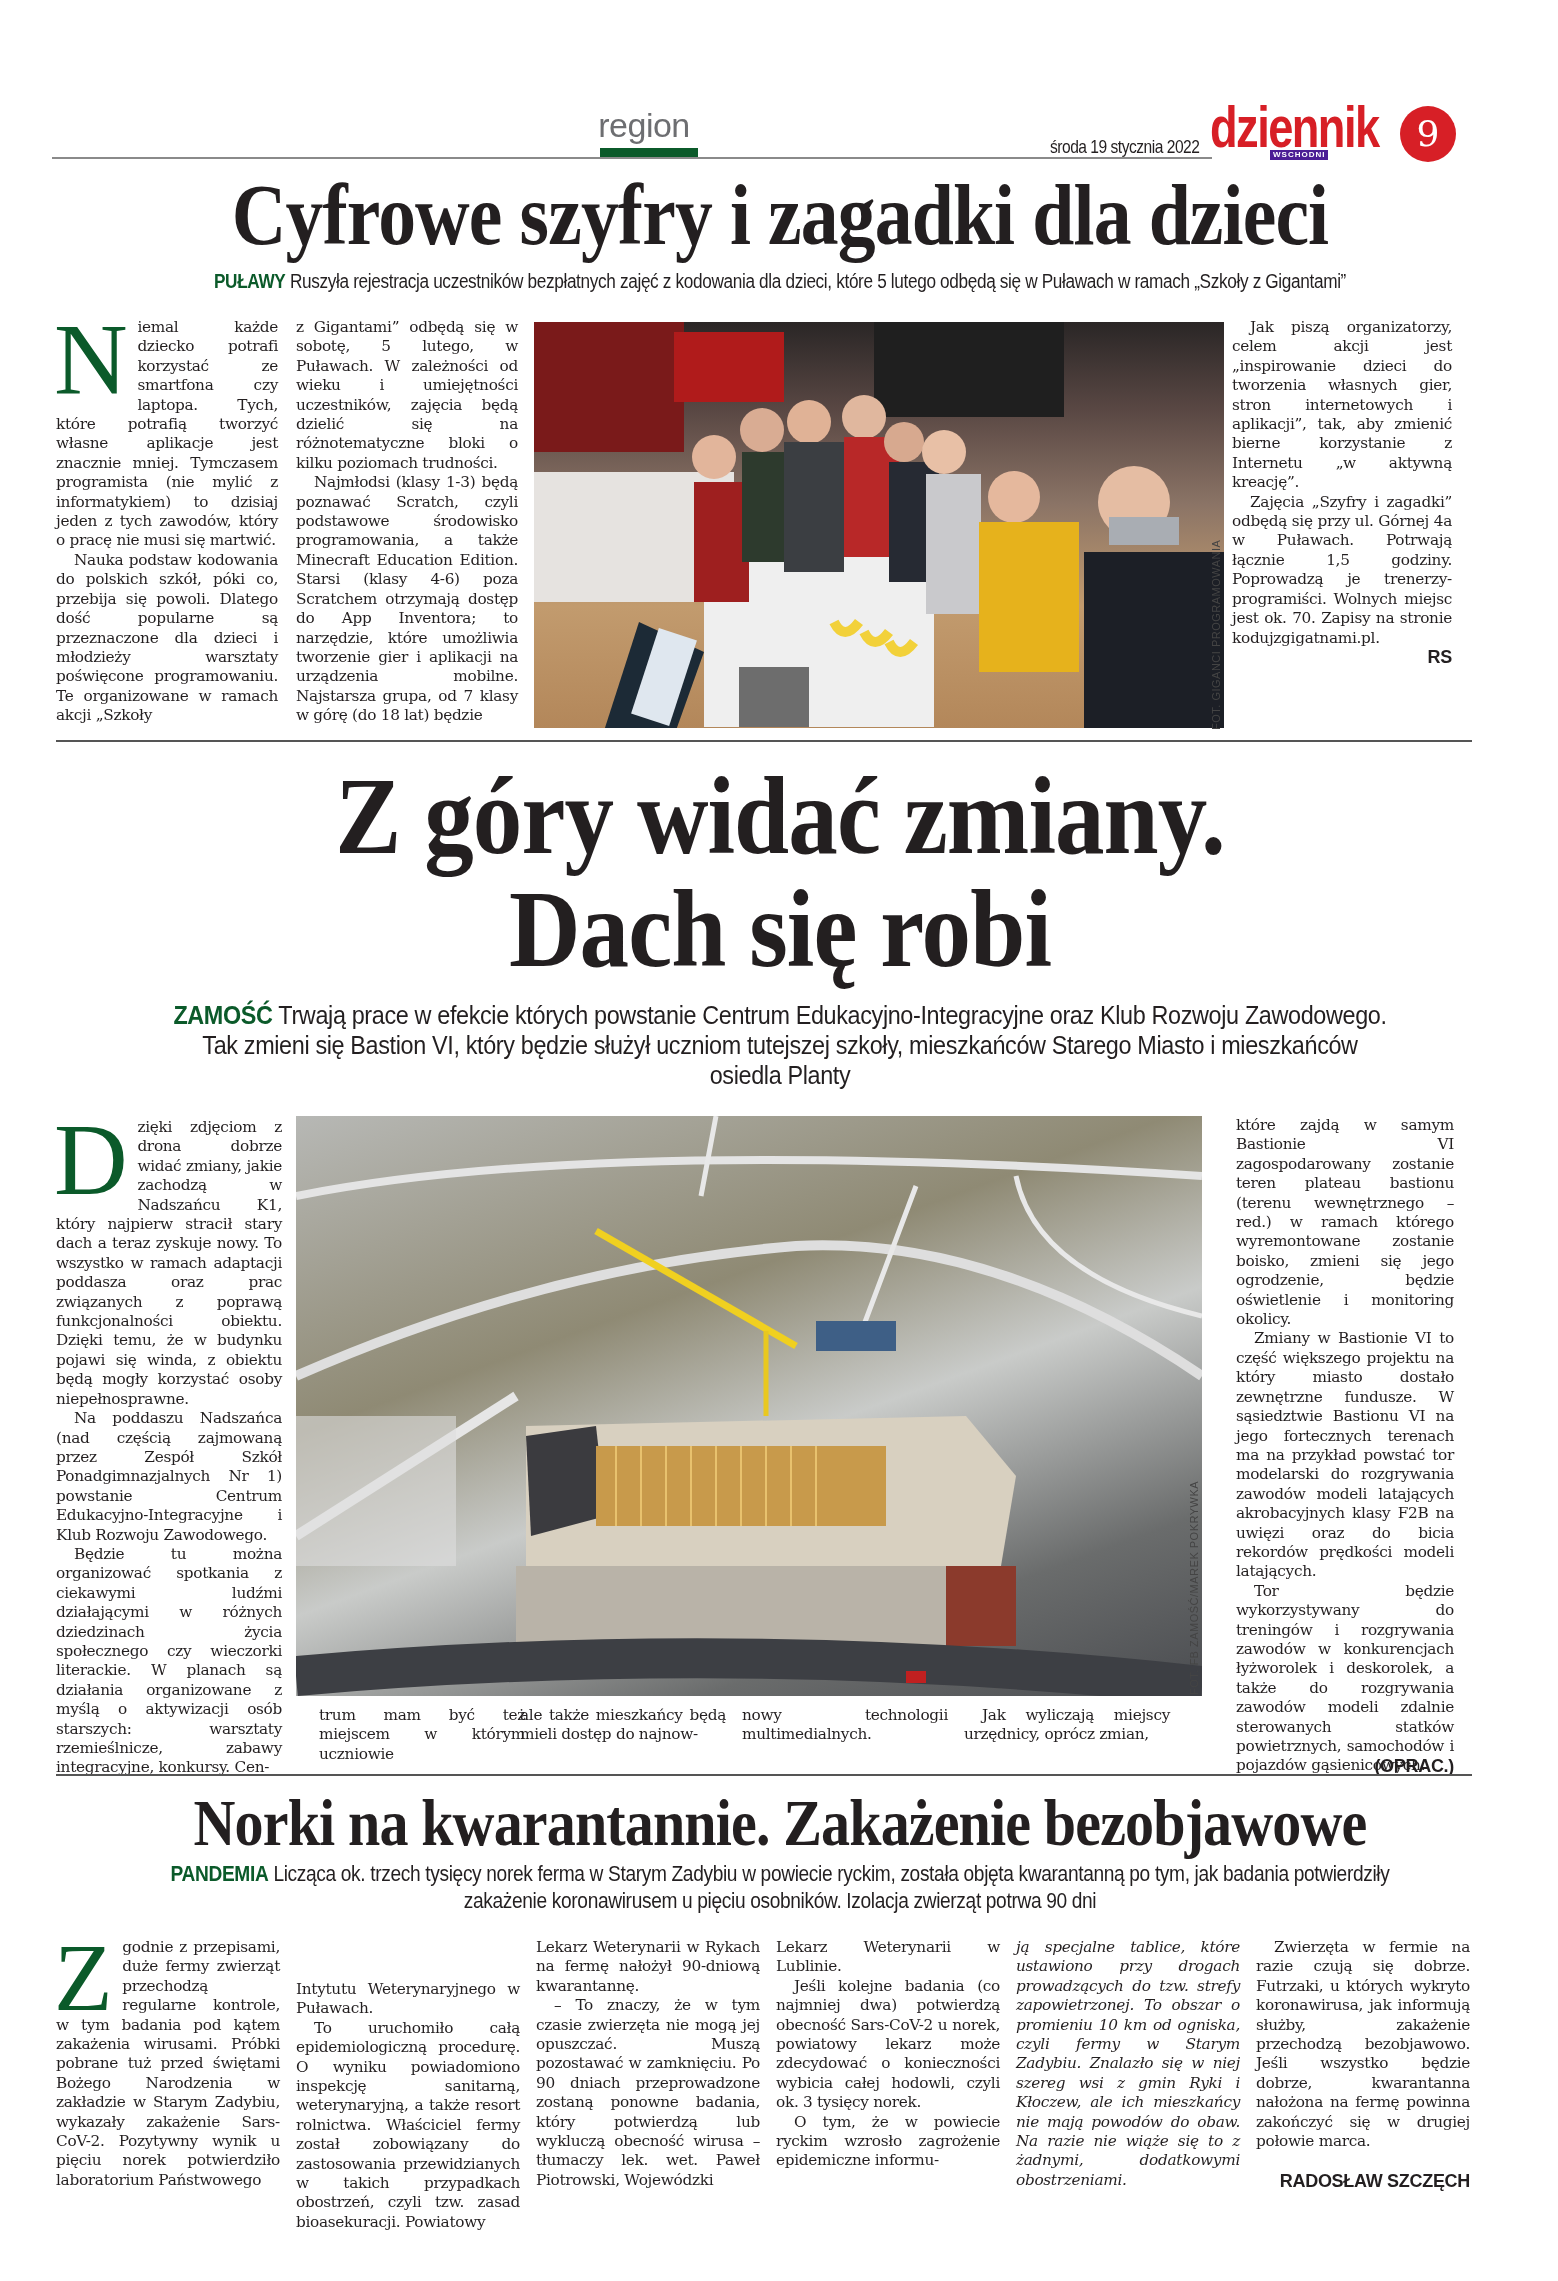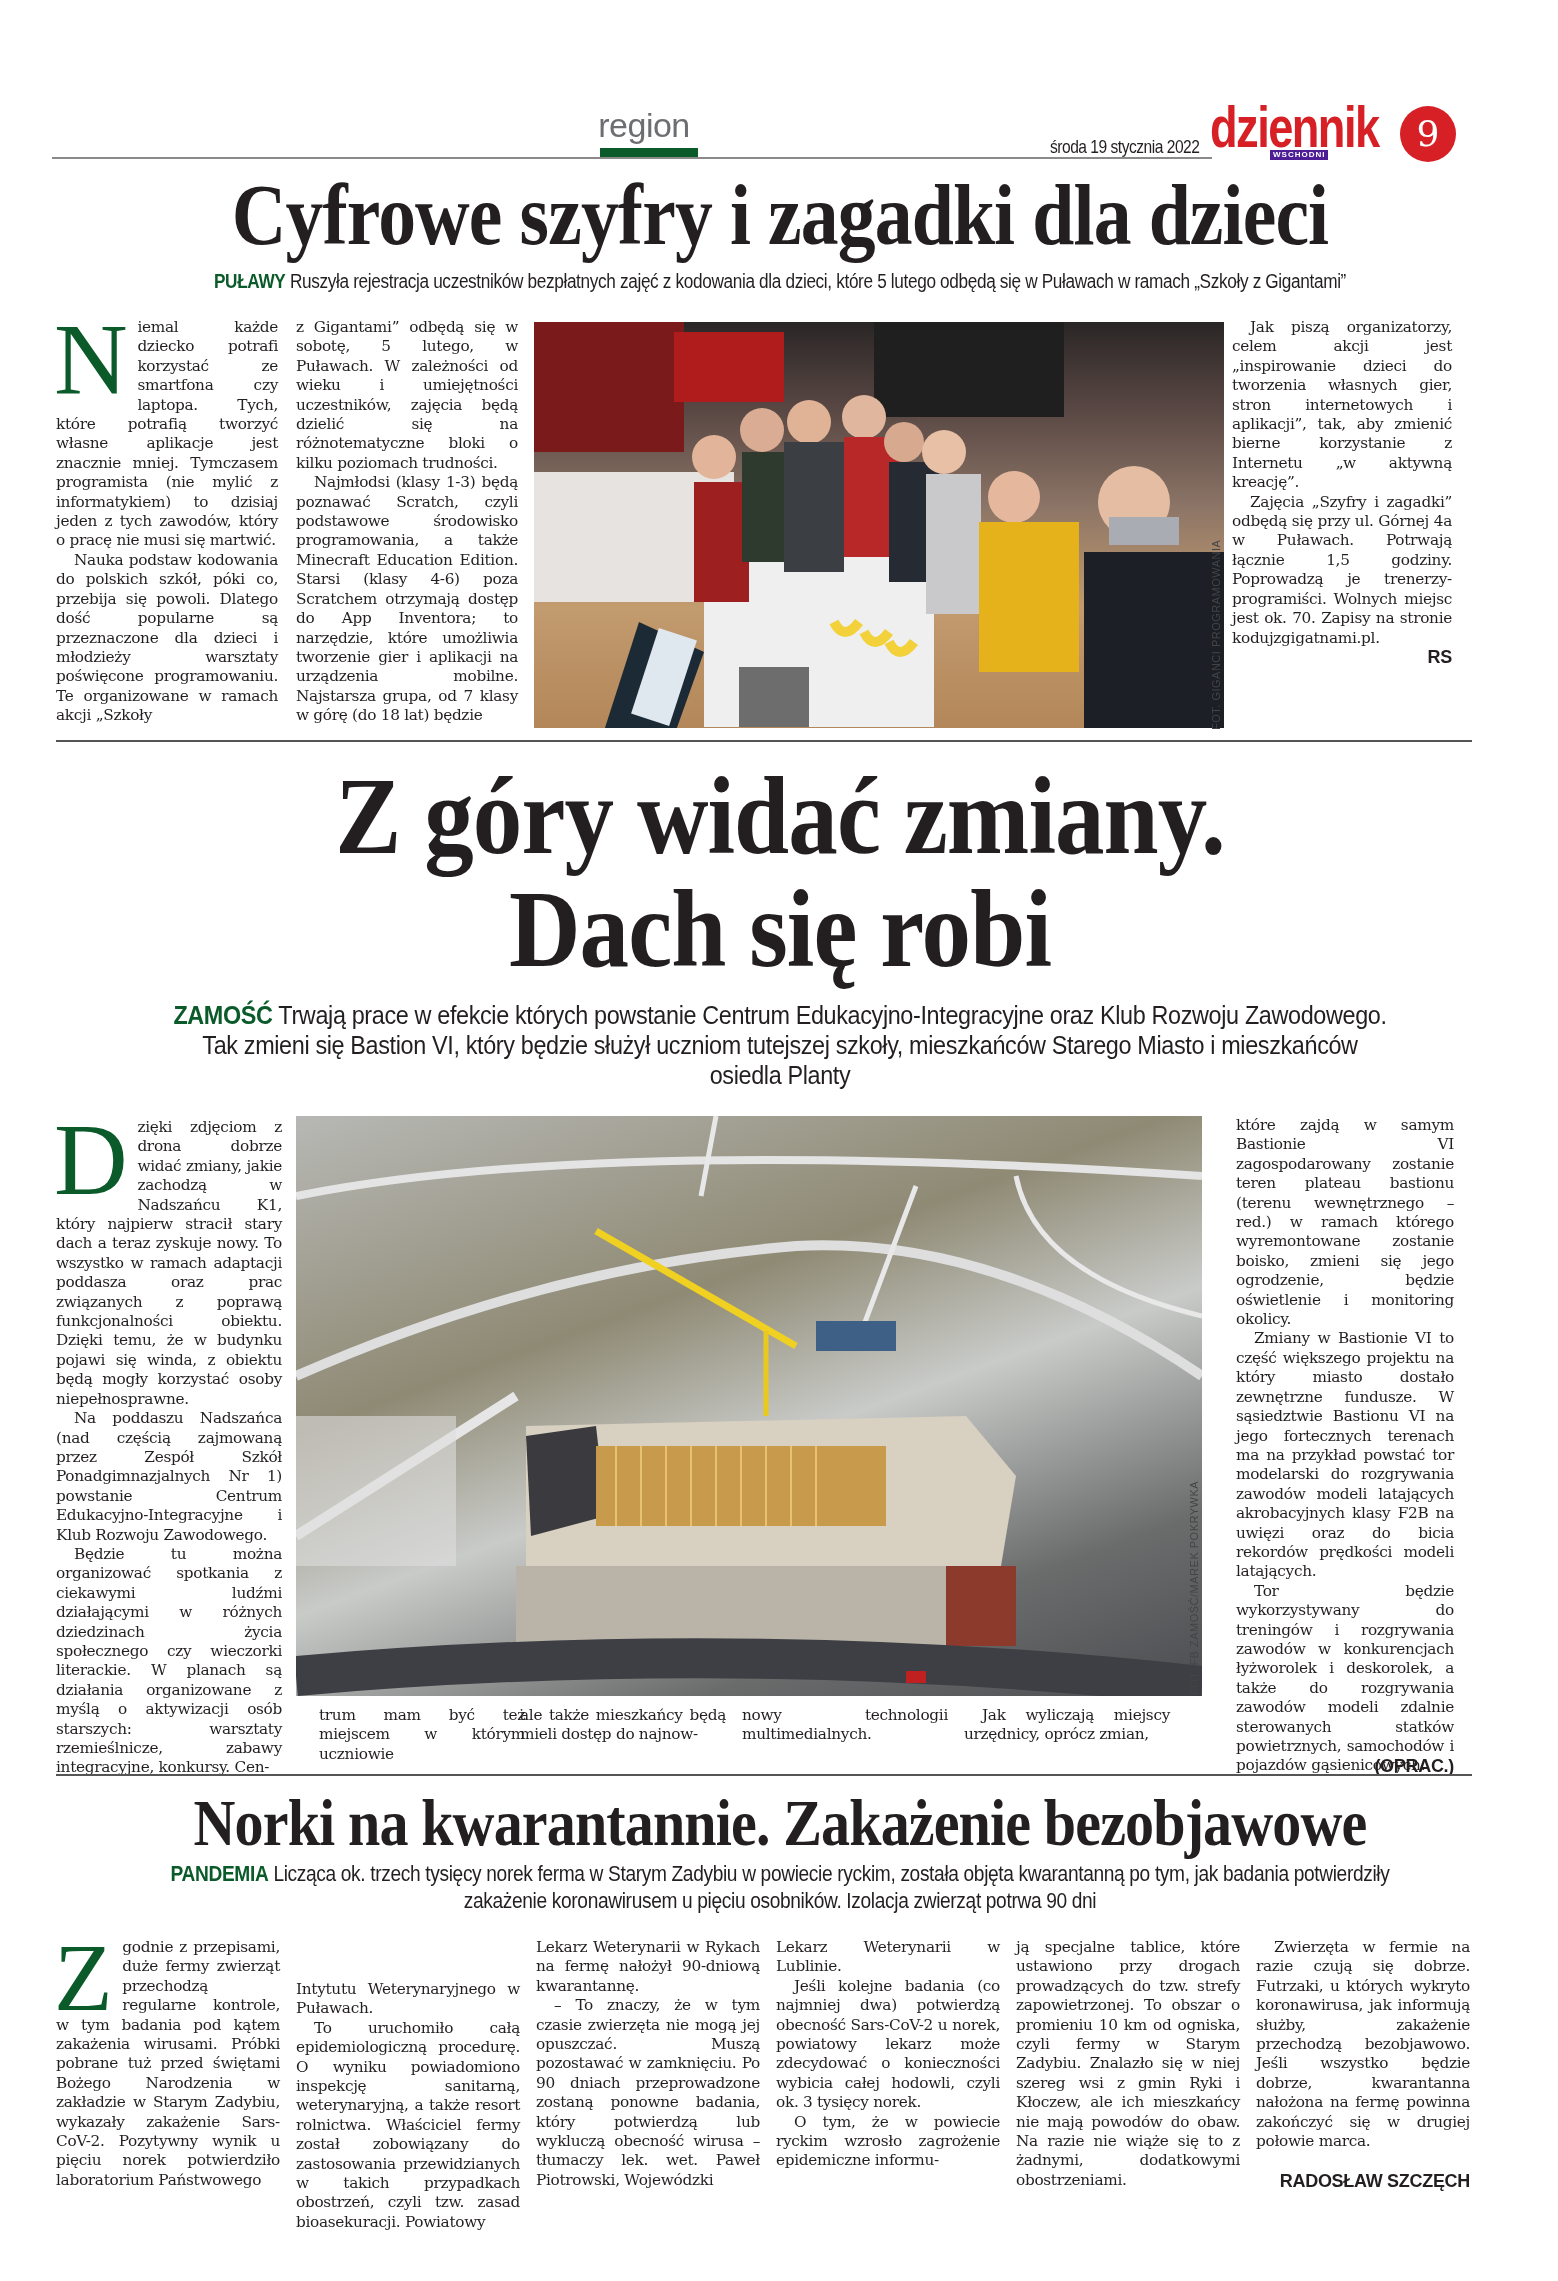--- a/index.html
+++ b/index.html
@@ -197,19 +197,19 @@
 </div>
 <div class="col" style="left:536px; top:1938px; width:224px;">
   <p class="first">Lekarz Weterynarii w Rykach na fermę nałożył 90-dniową kwarantannę.</p>
   <p>– To znaczy, że w tym czasie zwierzęta nie mogą jej opuszczać. Muszą pozostawać w zamknięciu. Po 90 dniach przeprowadzone zostaną ponowne badania, który potwierdzą lub wykluczą obecność wirusa – tłumaczy lek. wet. Paweł Piotrowski, Wojewódzki</p>
 </div>
 <div class="col" style="left:776px; top:1938px; width:224px;">
   <p class="first">Lekarz Weterynarii w Lublinie.</p>
   <p>Jeśli kolejne badania (co najmniej dwa) potwierdzą obecność Sars-CoV-2 u norek, powiatowy lekarz może zdecydować o konieczności wybicia całej hodowli, czyli ok. 3 tysięcy norek.</p>
   <p>O tym, że w powiecie ryckim wzrosło zagrożenie epidemiczne informu-</p>
 </div>
-<div class="col" style="left:1016px; top:1938px; width:224px;">
+<div class="col" style="left:1016px; top:1938px; width:224px;font-style:italic;">
   <p class="first">ją specjalne tablice, które ustawiono przy drogach prowadzących do tzw. strefy zapowietrzonej. To obszar o promieniu 10 km od ogniska, czyli fermy w Starym Zadybiu. Znalazło się w niej szereg wsi z gmin Ryki i Kłoczew, ale ich mieszkańcy nie mają powodów do obaw. Na razie nie wiąże się to z żadnymi, dodatkowymi obostrzeniami.</p>
 </div>
 <div class="col" style="left:1256px; top:1938px; width:214px;">
   <p>Zwierzęta w fermie na razie czują się dobrze. Futrzaki, u których wykryto koronawirusa, jak informują służby, zakażenie przechodzą bezobjawowo. Jeśli wszystko będzie dobrze, kwarantanna nałożona na fermę powinna zakończyć się w drugiej połowie marca.</p>
   <div class="sig" style="margin-top:21px;">RADOSŁAW SZCZĘCH</div>
 </div>
 
 </body></html>

